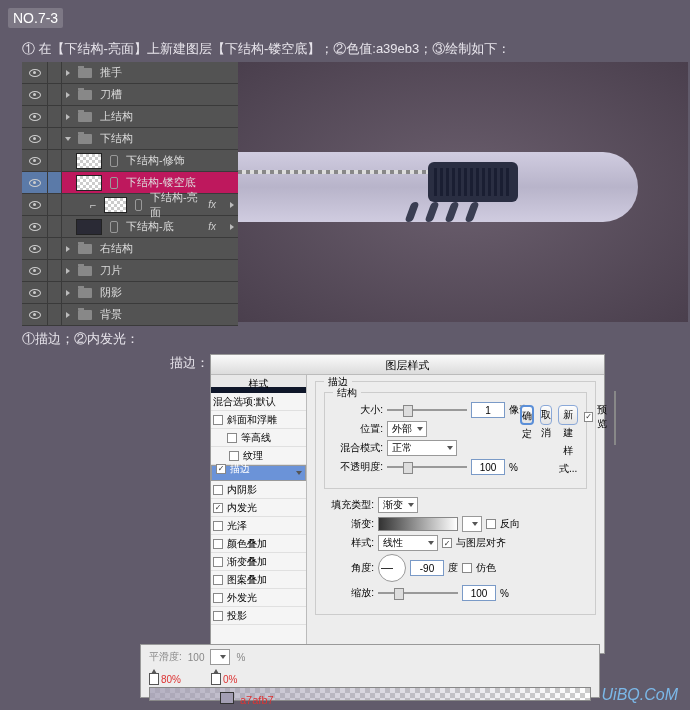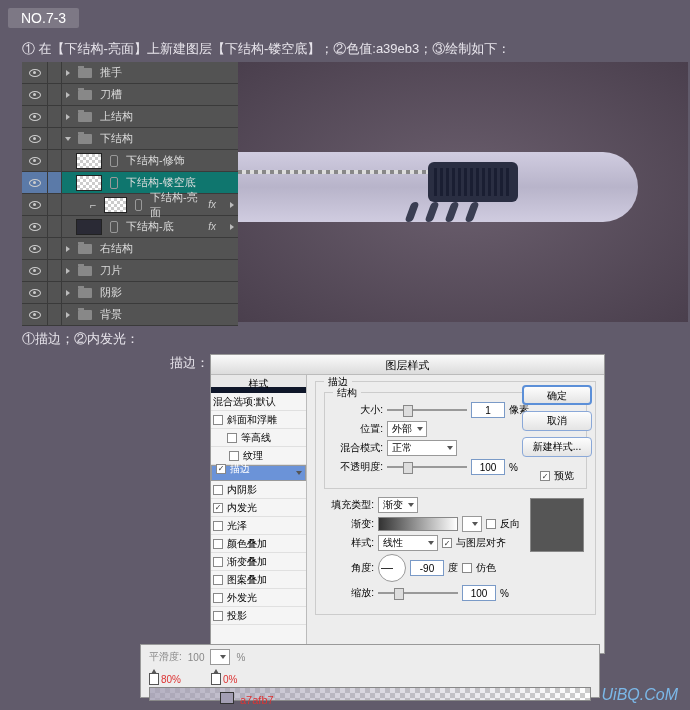--- a/index.html
+++ b/index.html
@@ -1,35 +1,35 @@
 <!DOCTYPE html>
 <html><head>
 <meta charset="utf-8">
 <style>
 *{margin:0;padding:0;box-sizing:border-box;font-family:"Microsoft YaHei",Arial,sans-serif}
 body{background:#615b6b;width:690px;height:710px;overflow:hidden;position:relative}
-.badge{position:absolute;top:8px;left:8px;background:#7d7885;color:#fff;padding:2px 13px;font-size:14px;border-radius:2px}
+.badge{position:absolute;top:8px;left:8px;background:#7d7885;color:#fff;padding:2px 5px;font-size:14px;border-radius:2px}
 .instr1{position:absolute;top:40px;left:22px;color:#e8e5ec;font-size:13px}
 .layers-panel{position:absolute;top:62px;left:22px;width:216px;background:#535353}
 .layer-row{display:flex;align-items:center;height:22px;border-bottom:1px solid #3a3a3a;font-size:11px;color:#ddd}
 .vis-col{width:26px;display:flex;align-items:center;justify-content:center;border-right:1px solid #3a3a3a;height:100%}
 .eye{width:12px;height:8px;border:1px solid #ccc;border-radius:50%;position:relative}
 .eye::after{content:"";position:absolute;width:3px;height:3px;background:#ccc;border-radius:50%;top:1px;left:3px}
 .lock-col{width:14px;border-right:1px solid #3a3a3a;height:100%}
 .row-content{flex:1;display:flex;align-items:center;height:100%;padding-left:4px;gap:8px}
 .arrow{width:0;height:0;border-left:4px solid #bbb;border-top:3px solid transparent;border-bottom:3px solid transparent}
 .arrow.down{transform:rotate(90deg)}
 .folder{width:14px;height:10px;background:#888;border-radius:1px;position:relative}
 .folder::before{content:"";position:absolute;top:-2px;left:0;width:6px;height:2px;background:#888}
 .thumb{width:26px;height:16px;background:#fff;border:1px solid #222;position:relative}
 .thumb.checker{background:repeating-conic-gradient(#ccc 0 25%,#fff 0 50%) 0 0/6px 6px}
 .thumb.dark{background:#2a2a35}
 .link-icon{width:8px;height:12px;border:1px solid #999;border-radius:2px}
 .layer-row.selected{background:#5b7aa8}
-.layer-row.selected .row-content{background:#0f766e}
+.layer-row.selected .row-content{background:#be185d}
 .indent1{padding-left:14px}
 .indent2{padding-left:28px}
 .fx{margin-left:auto;margin-right:6px;font-style:italic;color:#ccc;font-size:10px}
 .fx-arrow{width:0;height:0;border-left:4px solid #bbb;border-top:3px solid transparent;border-bottom:3px solid transparent;margin-right:4px}
 .artwork{position:absolute;top:62px;left:238px;width:450px;height:260px;background:radial-gradient(ellipse at center,#6b5f6e 0%,#4a3f4d 100%);overflow:hidden}
 .knife{position:absolute;top:70px;left:0;width:450px;height:130px}
 .knife-body{position:absolute;top:20px;left:0;width:400px;height:70px;background:linear-gradient(#d0cce0,#b8b4ca,#d0cce0);border-radius:0 35px 35px 0}
 .knife-dark{position:absolute;top:15px;left:0;width:420px;height:85px;background:#3a3e52;border-radius:0 42px 42px 0;z-index:-1}
 .knife-grip{position:absolute;top:30px;left:190px;width:90px;height:40px;background:#2a2e42;border-radius:6px}
 .knife-grip::after{content:"";position:absolute;inset:6px;background:repeating-linear-gradient(90deg,#1a1e32 0 3px,#2a2e42 3px 6px),repeating-linear-gradient(0deg,#1a1e32 0 3px,transparent 3px 6px)}
@@ -52,21 +52,21 @@
 .fld-row{display:flex;align-items:center;margin:3px 0;font-size:10px;gap:4px}
 .fld-label{width:50px;text-align:right}
 .slider{flex:1;max-width:80px;height:2px;background:#999;position:relative}
 .slider::after{content:"";position:absolute;top:-4px;left:20%;width:8px;height:10px;background:#ddd;border:1px solid #888}
 .num-input{width:34px;height:16px;border:1px solid #7a9ac7;background:#fff;text-align:center;font-size:10px}
 .sel{height:16px;border:1px solid #999;background:#fff;padding:0 14px 8px 4px;position:relative;font-size:10px;line-height:14px}
 .sel::after{content:"";position:absolute;right:3px;top:5px;border-left:3px solid transparent;border-right:3px solid transparent;border-top:4px solid #555}
 .grad-prev{width:80px;height:14px;background:linear-gradient(90deg,#333,#fff);border:1px solid #888}
 .angle-dial{width:28px;height:28px;border:1px solid #999;border-radius:50%;position:relative;background:#fff}
 .angle-dial::after{content:"";position:absolute;top:13px;left:2px;width:12px;height:1px;background:#333}
-.right-col{position:absolute;right:10px;top:30px;width:74px;display:flex;flex-direction:column;gap:6px;align-items:center}
+.right-col{position:absolute;right:10px;top:30px;width:74px;display:flex;flex-direction:row;gap:6px;align-items:center}
 .btn{width:70px;height:20px;background:linear-gradient(#fdfdfd,#e4e4e4);border:1px solid #8aa8d8;border-radius:4px;font-size:10px;text-align:center;line-height:18px}
 .btn.primary{border:2px solid #5b8fd8}
 .prev-box{width:54px;height:54px;background:#555;border:1px solid #888;margin-top:6px}
 .footer-strip{position:absolute;top:644px;left:140px;width:460px;height:54px;background:#ededed;border:1px solid #999;padding:4px 8px;font-size:10px}
 .ft-row1{display:flex;align-items:center;gap:6px;color:#888}
 .ft-pct{display:flex;gap:30px;margin-top:8px}
 .stop{display:flex;align-items:center;gap:2px}
 .stop-icon{width:10px;height:12px;background:#fff;border:1px solid #555;position:relative}
 .stop-icon::before{content:"";position:absolute;top:-5px;left:1px;border-left:3px solid transparent;border-right:3px solid transparent;border-bottom:5px solid #555}
 .red{color:#d33}

